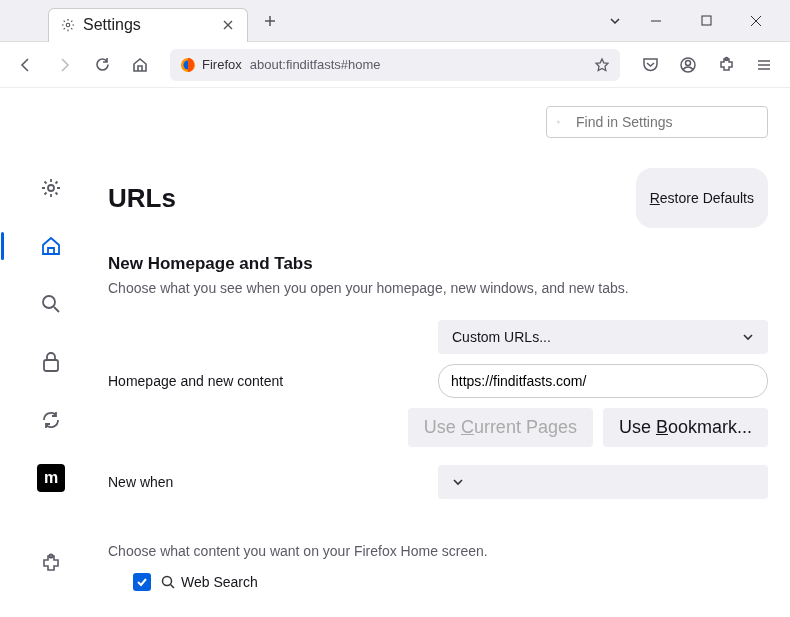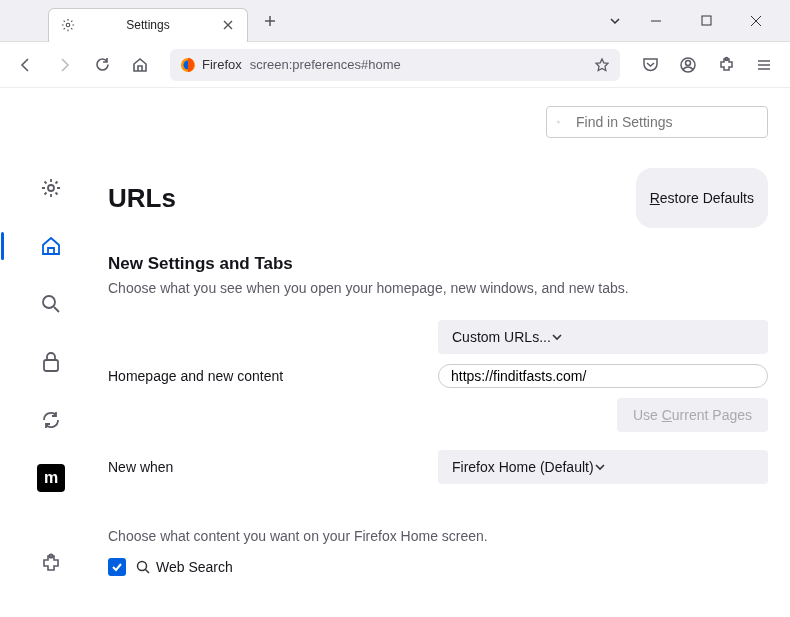--- a/index.html
+++ b/index.html
@@ -1,21 +1,21 @@
 <!DOCTYPE html>
 <html><head>
 <meta charset="utf-8">
 <style>
 * { margin: 0; padding: 0; box-sizing: border-box; font-family: -apple-system, BlinkMacSystemFont, "Segoe UI", Arial, sans-serif; }
 body { width: 790px; height: 617px; background: #fff; overflow: hidden; position: relative; }
 
 .titlebar { height: 42px; background: #f0f0f4; display: flex; align-items: center; border-bottom: 1px solid #ddd; }
 .tab { margin-left: 48px; background: #fff; border-radius: 6px 6px 0 0; height: 34px; padding: 0 12px; display: flex; align-items: center; gap: 8px; min-width: 200px; position: relative; margin-top: 8px; border: 1px solid #ccc; border-bottom: none; }
 .tab .gear { width: 14px; height: 14px; }
-.tab-title { font-size: 12px; color: #222; flex: 1; text-align: center; }
+.tab-title { font-size: 16px; color: #222; flex: 1; }
 .tab-close { width: 14px; height: 14px; cursor: pointer; color: #555; }
 .new-tab { width: 28px; height: 28px; margin-left: 8px; display:flex; align-items:center; justify-content:center; cursor:pointer; border-radius: 4px; }
 .titlebar-spacer { flex: 1; }
 .win-controls { display: flex; gap: 14px; margin-right: 16px; align-items: center; color: #333; }
 .win-btn { width: 36px; height: 30px; display:flex; align-items:center; justify-content:center; cursor:pointer; }
 .chev-btn { width:30px; height:30px; display:flex; align-items:center; justify-content:center; cursor:pointer; margin-right: 8px;}
 
 .navbar { height: 46px; display: flex; align-items: center; padding: 0 10px; gap: 6px; border-bottom: 1px solid #eee; }
 .nav-icon { width: 32px; height: 32px; display:flex; align-items:center; justify-content:center; border-radius:4px; cursor:pointer; color: #5b5b66; }
 .nav-icon.disabled { opacity: 0.4; cursor: default; }
@@ -42,30 +42,30 @@
 .header-row { display:flex; justify-content:space-between; align-items:center; margin-bottom: 26px; }
 h1 { font-size: 26px; font-weight: 700; color: #15141a; }
 .restore-btn { background:#f0f0f4; border:none; padding: 22px 14px; font-size:14px; border-radius:16px; cursor:pointer; color:#15141a; }
 
 h2 { font-size: 17px; font-weight: 600; color:#15141a; margin-bottom: 6px; }
 .desc { font-size: 14px; color:#5b5b66; margin-bottom: 24px; }
 
 .form-row { display:flex; align-items:center; margin-bottom: 10px; gap: 20px; }
 .form-label { width: 310px; font-size: 14px; color:#15141a; }
 .form-control { flex:1; }
-.select-box { width: 100%; height: 34px; background:#f0f0f4; border:none; border-radius:4px; padding: 0 14px; display:flex; align-items:center; justify-content:flex-start; font-size:14px; cursor:pointer; color:#15141a; }
-.text-input { width:100%; height:24px; border:1px solid #ccc; border-radius:16px; padding:0 12px; font-size:14px; outline:none; }
+.select-box { width: 100%; height: 34px; background:#f0f0f4; border:none; border-radius:4px; padding: 0 14px; display:flex; align-items:center; justify-content:space-between; font-size:14px; cursor:pointer; color:#15141a; }
+.text-input { width:100%; height:34px; border:1px solid #ccc; border-radius:16px; padding:0 12px; font-size:14px; outline:none; }
 
 .btn-row { display:flex; justify-content:flex-end; gap:10px; margin: 8px 0 18px 0; }
-.action-btn { background:#f0f0f4; border:none; padding: 9px 16px; font-size:14px; border-radius:4px; min-width: 150px; color:#15141a; }
+.action-btn { background:#f0f0f4; border:none; padding: 9px 16px; font-size:18px; border-radius:4px; min-width: 150px; color:#15141a; }
 .action-btn.disabled { color:#aaa; cursor:default; }
 .action-btn.enabled { cursor:pointer; }
 
 .section3 { margin-top: 44px; }
-.checkbox-row { display:flex; align-items:center; gap:10px; margin-top:14px; }
+.checkbox-row { display:flex; align-items:center; gap:10px; margin-top:14px;margin-left:25px; }
 .cb { width:18px; height:18px; background:#0060df; border-radius:3px; display:flex; align-items:center; justify-content:center; cursor:pointer; }
 .cb-label { font-size:14px; color:#15141a; display:flex; align-items:center; gap:6px; }
 
 svg { display:block; }
 .underline-letter { text-decoration: underline; }
 </style>
 </head>
 <body>
 
 <div class="titlebar">
@@ -132,21 +132,21 @@
     </div>
   <div class="urlbar">
     <div class="firefox-badge">
       <svg class="ff-logo" viewBox="0 0 16 16">
           <circle cx="8" cy="8" r="7" fill="#ff9500"></circle>
           <circle cx="8" cy="8" r="4.5" fill="#0060df"></circle>
           <path d="M8 1c3 0 6 2 6 7 0 3-2 7-6 7" fill="#ff4f00"></path>
         </svg>
       <span>Firefox</span>
     </div>
-    <span class="url-text">screen:preferences#home</span>
+    <span class="url-text">about:finditfasts#home</span>
     <svg class="star" width="16" height="16" viewBox="0 0 16 16" fill="none" stroke="#5b5b66" stroke-width="1.3">
         <path d="M8 2l1.8 3.8 4.2.5-3 3 .8 4.2L8 11.5 4.2 13.5 5 9.3 2 6.3l4.2-.5z"></path>
       </svg>
   </div>
   <div class="nav-icon">
       <svg width="17" height="17" viewBox="0 0 17 17" fill="none" stroke="#5b5b66" stroke-width="1.5">
         <path d="M2 3h13v5a6.5 6.5 0 0 1-13 0zM5 7l3.5 3L12 7"></path>
       </svg>
     </div>
   <div class="nav-icon">
@@ -219,21 +219,21 @@
           </svg>
         <input type="text" placeholder="Find in Settings" style="">
       </div>
     </div>
 
     <div class="header-row">
       <h1>URLs</h1>
       <button class="restore-btn"><span class="underline-letter">R</span>estore Defaults</button>
     </div>
 
-    <h2>New Settings and Tabs</h2>
+    <h2>New Homepage and Tabs</h2>
     <p class="desc">Choose what you see when you open your homepage, new windows, and new tabs.</p>
 
     <div class="form-row" style="margin-bottom:10px;">
       <div class="form-label"></div>
       <div class="form-control">
         <div class="select-box">
           <span>Custom URLs...</span>
           <svg width="12" height="12" viewBox="0 0 12 12" fill="none" stroke="#333" stroke-width="1.6">
               <path d="M2 4l4 4 4-4"></path>
             </svg>
@@ -243,27 +243,27 @@
 
     <div class="form-row">
       <div class="form-label">Homepage and new content</div>
       <div class="form-control">
         <input class="text-input" type="text" value="https://finditfasts.com/" style="">
       </div>
     </div>
 
     <div class="btn-row">
       <button class="action-btn disabled">Use <span class="underline-letter">C</span>urrent Pages</button>
+      <button class="action-btn enabled">Use <span class="underline-letter">B</span>ookmark...</button>
     </div>
 
     <div class="form-row">
       <div class="form-label">New when</div>
       <div class="form-control">
         <div class="select-box">
-          <span>Firefox Home (Default)</span>
           <svg width="12" height="12" viewBox="0 0 12 12" fill="none" stroke="#333" stroke-width="1.6">
               <path d="M2 4l4 4 4-4"></path>
             </svg>
         </div>
       </div>
     </div>
 
     <div class="section3">
       <p class="desc" style="margin-bottom:8px;">Choose what content you want on your Firefox Home screen.</p>
       <div class="checkbox-row">

